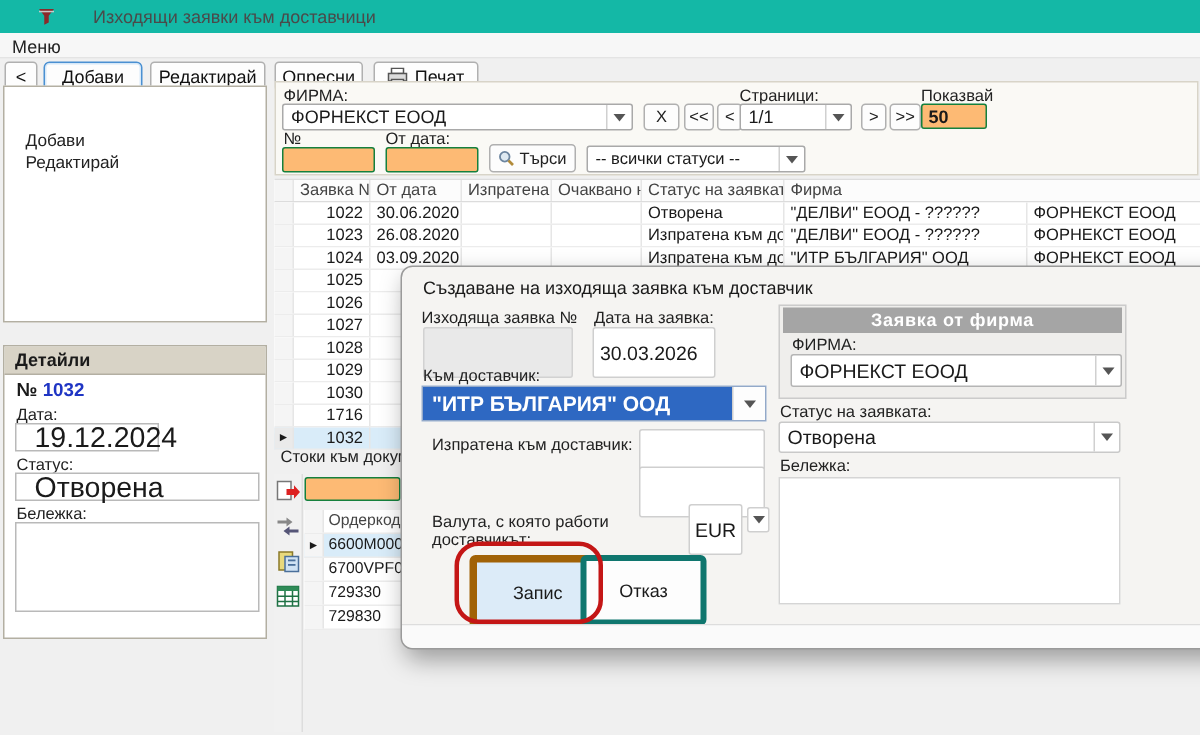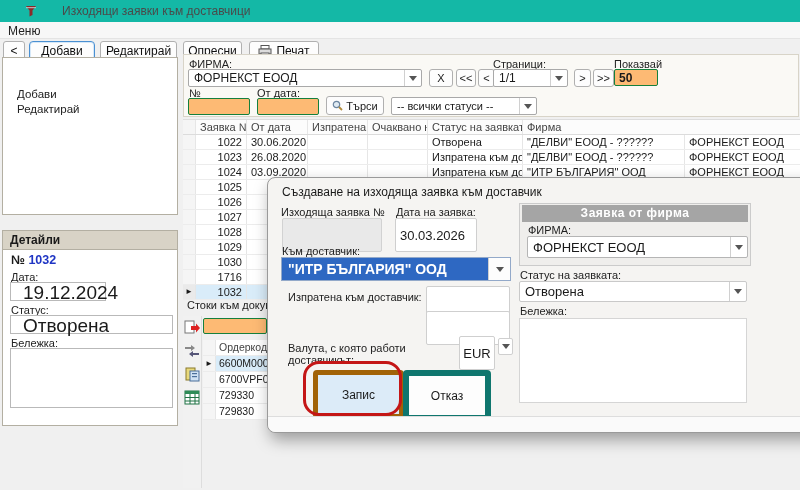--- a/index.html
+++ b/index.html
@@ -72,21 +72,21 @@
   #dlg-title{position:absolute;left:14px;top:7px;font-size:12px;color:#1a1a1a}
   #dlg-close{position:absolute;right:10px;top:4px;font-size:15px;color:#333;width:18px;text-align:center}
   #dlg-footer{position:absolute;left:0;bottom:0;width:100%;height:15px;background:#fafafa;border-top:1px solid #ddd;border-radius:0 0 8px 8px}
   .dlg-inp{position:absolute;background:#fff;border:1px solid #cfcfcf;border-radius:2px;box-sizing:border-box;font-size:13px;padding:16px 4px;display:flex;align-items:center}
   .dlg-inp.dis{background:#e9e9e9;border-color:#d2d2d2}
   #combo-supplier{position:absolute;left:13px;top:79px;width:230px;height:24px;border:1px solid #93a9c9;display:flex;box-sizing:border-box;background:#fff}
   #combo-supplier .blue{flex:1;background:var(--accent,#2e68c2);color:#fff;font-weight:bold;font-size:14px;line-height:22px;padding:0 6px;white-space:nowrap;overflow:hidden}
   .rlbl{text-align:left}
   #btn-save{position:absolute;left:45px;top:192px;width:81px;height:39px;background:#dcebf8;border:5px solid #a16207;border-radius:4px;
             display:flex;align-items:center;justify-content:center;font-size:12px}
-  #btn-cancel{position:absolute;left:135px;top:192px;width:76px;height:39px;background:#fdfdfd;border:6px solid #0f766e;border-radius:4px;
+  #btn-cancel{position:absolute;left:119px;top:192px;width:76px;height:39px;background:#fdfdfd;border:4px solid #0f766e;border-radius:4px;
             display:flex;align-items:center;justify-content:center;font-size:12px}
   #groupbox{position:absolute;left:251px;top:25px;width:232px;height:63px;background:#efeeec;border:1px solid #cbcbcb;box-sizing:border-box}
   #gb-hdr{position:absolute;left:254px;top:27px;width:226px;height:17px;background:var(--gray_header,#a5a5a5);color:#fff;font-weight:bold;font-size:12px;
           text-align:center;line-height:17px;letter-spacing:.5px}
   #dlg-note{position:absolute;left:251px;top:140px;width:228px;height:85px;background:#fff;border:1px solid #d5d5d5;box-sizing:border-box}
   
   #annotation{left:303px;top:361px;width:99px;height:55px;border:3px solid var(--annotation_red,#c41616);border-radius:16px;z-index:11;box-sizing:border-box;pointer-events:none}
 </style>
 </head>
 <body>

